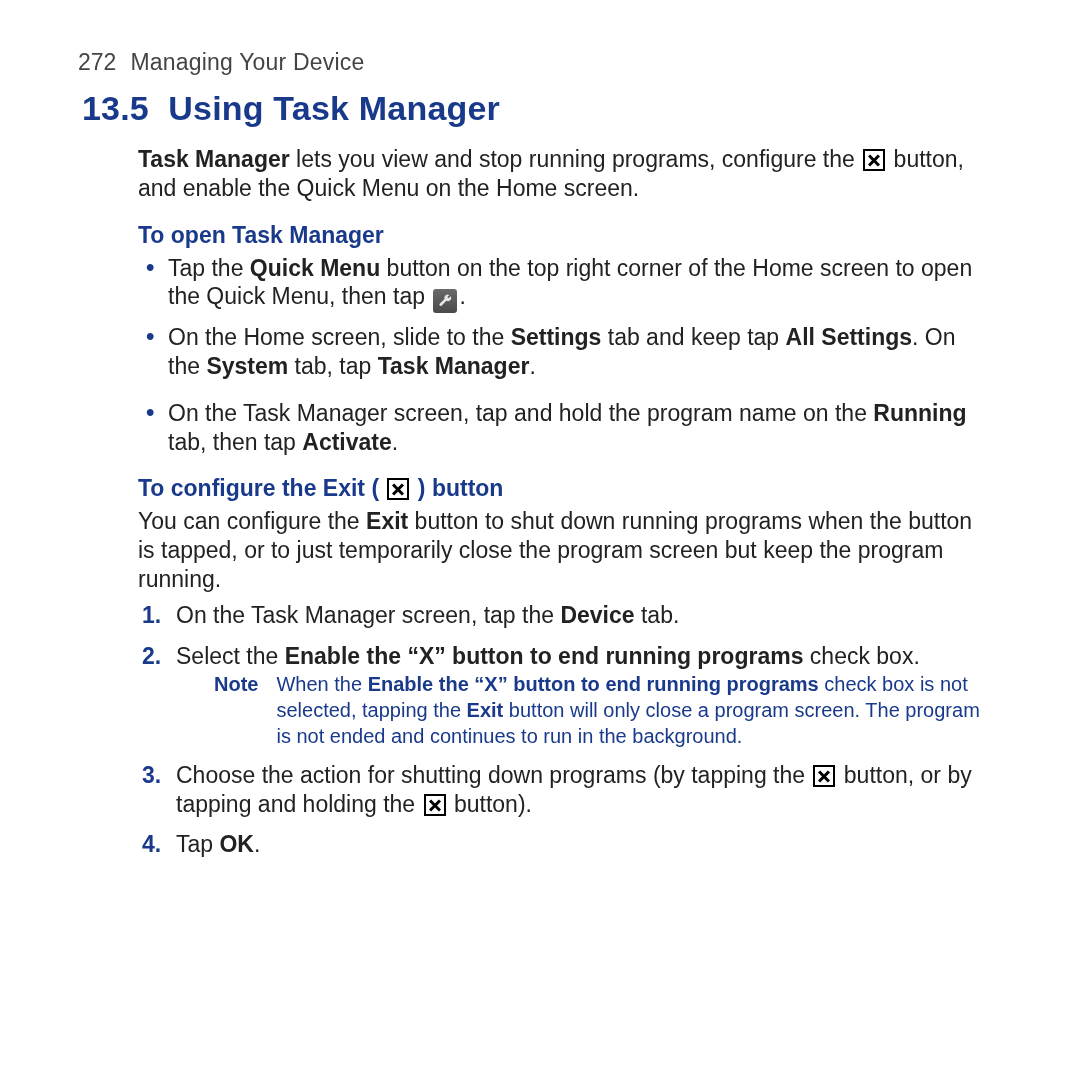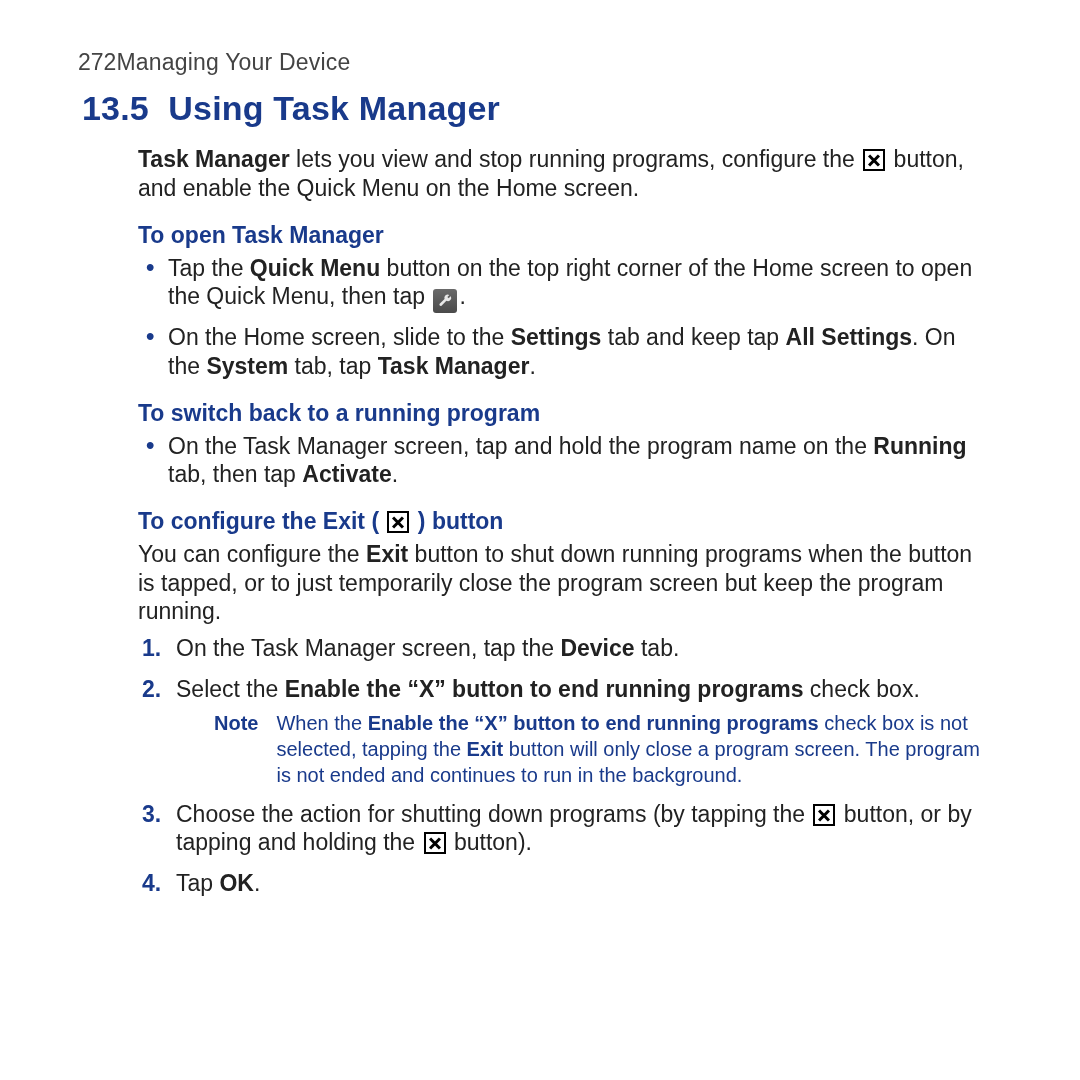--- a/index.html
+++ b/index.html
@@ -16,20 +16,21 @@
     color:var(--body);
     font-size:23px;
     line-height:1.25;
     -webkit-font-smoothing:antialiased;
     box-sizing:border-box;
     padding:48px 78px 0 78px;
   }
   .header-row{
     display:flex;
     align-items:flex-start;
+    gap:14px;
     font-size:23px;
     color:#555;
     margin-bottom:10px;
   }
   .page-num{color:#444;}
   .chapter{color:#444;letter-spacing:.2px;}
   h1.section-title{
     color:var(--blue);
     font-weight:700;
     font-size:34px;
@@ -103,21 +104,21 @@
     vertical-align:-5px;
     margin:0 2px;
   }
   .icon-wrench svg{width:16px;height:16px;}
   .note-block{
     display:flex;
     gap:18px;
     color:var(--blue);
     font-size:20px;
     line-height:1.3;
-    margin:6px 0 12px 38px;
+    margin:0 0 12px 38px;
   }
   .note-label{font-weight:700;flex:0 0 auto;}
   .note-body{flex:1 1 auto;}
   .note-body b{color:var(--blue);}
 </style>
 </head>
 <body>
 
 <div class="header-row">
   <span class="page-num">272</span>
@@ -142,21 +143,20 @@
           <svg viewBox="0 0 24 24">
             <path fill="#e8e8e8" d="M21 5.5a5 5 0 0 1-6.9 6.3l-7.3 7.3a2 2 0 0 1-2.8-2.8l7.3-7.3A5 5 0 0 1 18.5 3l-3 3 2 2 3-3z"></path>
           </svg>
         </span><span>.</span>
     </li>
     <li>
       <span>On the Home screen, slide to the </span><b>Settings</b><span> tab and keep tap </span><b>All Settings</b><span>. On the </span><b>System</b><span> tab, tap </span><b>Task Manager</b><span>.</span>
     </li>
   </ul>
 
-  <div class="sub-h">To switch back to a running program</div>
   <ul class="bul">
     <li>
       <span>On the Task Manager screen, tap and hold the program name on the </span><b>Running</b><span> tab, then tap </span><b>Activate</b><span>.</span>
     </li>
   </ul>
 
   <div class="sub-h">
     <span>To configure the Exit ( </span><span class="icon-x"></span><span> ) button</span>
   </div>
   <p class="para" style="margin-bottom:8px">

